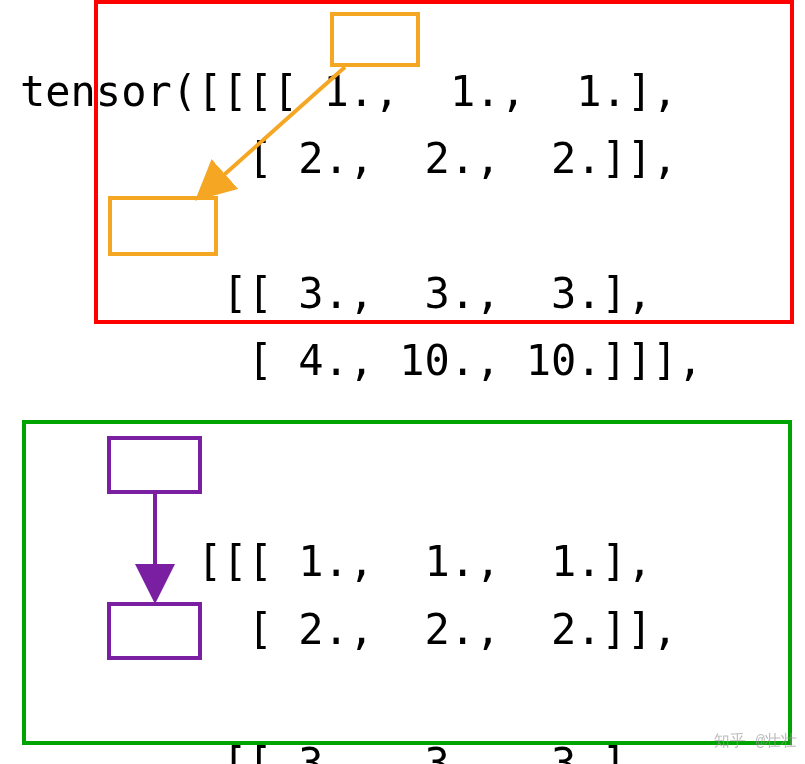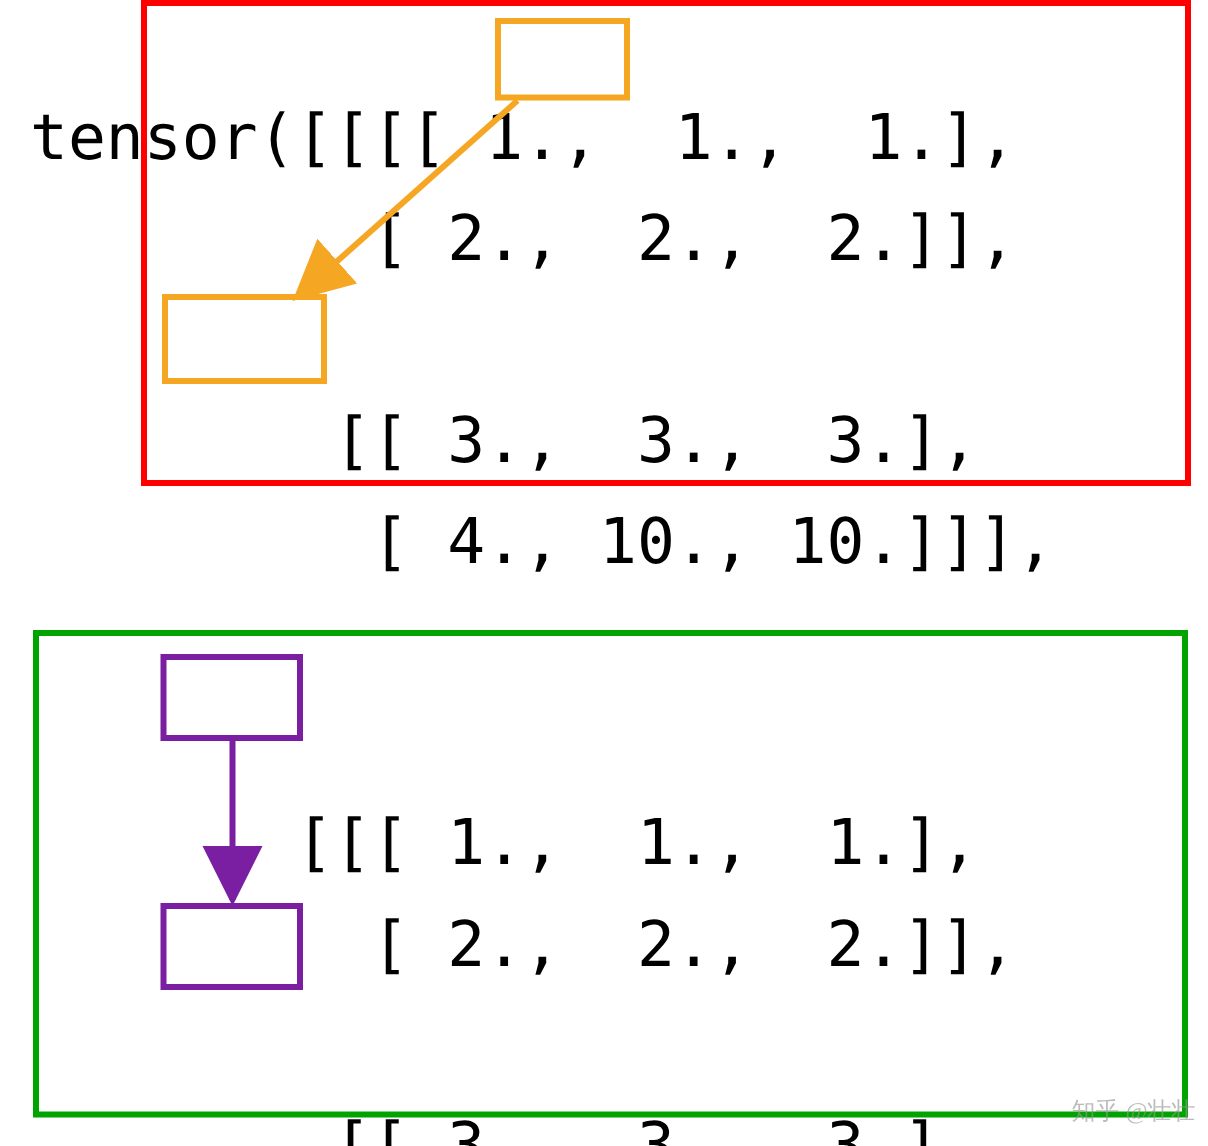--- a/index.html
+++ b/index.html
@@ -51,21 +51,21 @@
   .gold-hl {
     border: 4px solid #f5a623;
   }
   .purple-hl {
     border: 4px solid #7b1fa2;
   }
   .watermark {
     position: absolute;
     right: 8px;
     bottom: 8px;
-    font-family: Liberation Serif, serif;
+    font-family: Liberation Mono, monospace;
     font-size: 16px;
     color: rgba(150,150,150,0.65);
   }
   svg.overlay {
     position: absolute;
     left: 0;
     top: 0;
     width: 805px;
     height: 764px;
     pointer-events: none;

